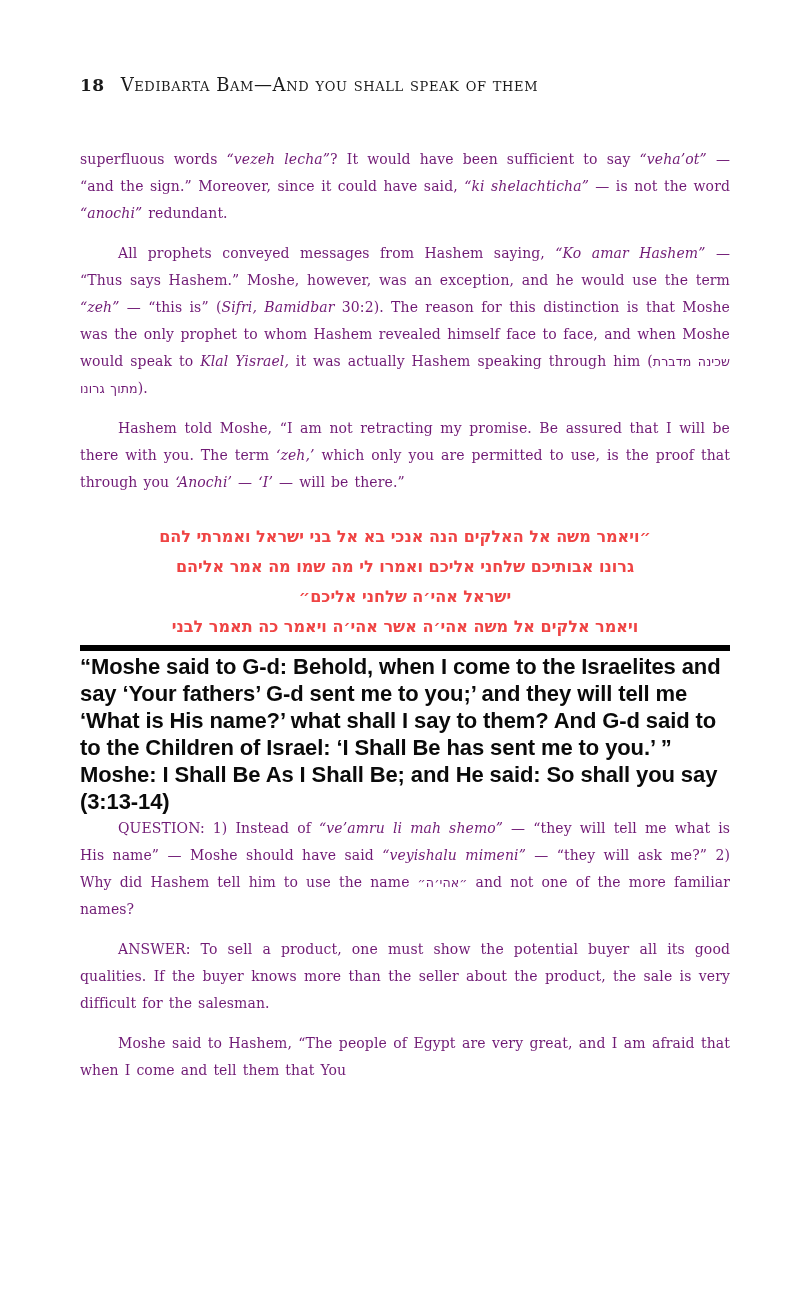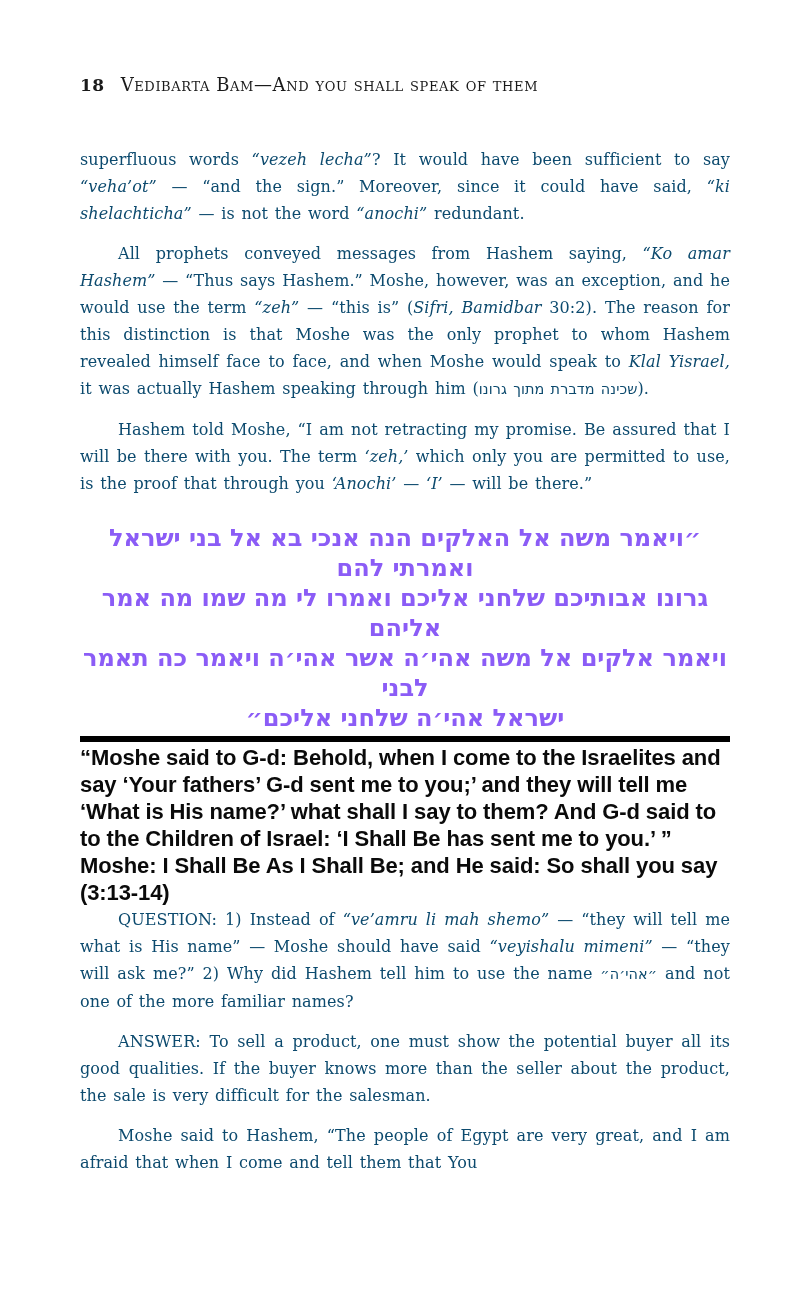--- a/index.html
+++ b/index.html
@@ -30,46 +30,46 @@
     letter-spacing:0.5px;
   }
   .booktitle{
     font-variant:small-caps;
     letter-spacing:0.6px;
     font-size:18px;
   }
   
   p.body{
     margin:0 0 13px 0;
-    font-size:16px;
+    font-size:14px;
     line-height:27px;
     text-align:justify;
     letter-spacing:0.1px;
     word-spacing:1.5px;
-    color:#0c4a6e;
+    color:#701a75;
   }
   p.first{margin-top:50px;}
   p.indent{text-indent:38px;}
   .it{font-style:italic;}
   .he{
     font-family:"DejaVu Sans", sans-serif;
     font-size:0.9em;
     unicode-bidi:isolate;
     direction:rtl;
   }
   
   .hebrew-block{
     margin-top:26px;
     direction:rtl;
     text-align:center;
     font-family:"DejaVu Sans", sans-serif;
     font-weight:bold;
-    font-size:24px;
+    font-size:16px;
     line-height:30px;
-    color:#8b5cf6;
+    color:#ef4444;
   }
   
   .rule{
     margin-top:3px;
     width:650px;height:6px;
     background:#000000;
   }
   
   .translation{
     margin-top:2px;
@@ -95,22 +95,22 @@
 
     <p class="body first"><span>superfluous words </span><span class="it">“vezeh lecha”</span><span>? It would have been sufficient to say </span><span class="it">“veha’ot”</span><span> — “and the sign.” Moreover, since it could have said, </span><span class="it">“ki shelachticha”</span><span> — is not the word </span><span class="it">“anochi”</span><span> redundant.</span></p>
 
     <p class="body indent"><span>All prophets conveyed messages from Hashem saying, </span><span class="it">“Ko amar Hashem”</span><span> — “Thus says Hashem.” Moshe, however, was an exception, and he would use the term </span><span class="it">“zeh”</span><span> — “this is” (</span><span class="it">Sifri, Bamidbar</span><span> 30:2). The reason for this distinction is that Moshe was the only prophet to whom Hashem revealed himself face to face, and when Moshe would speak to </span><span class="it">Klal Yisrael,</span><span> it was actually Hashem speaking through him (</span><span class="he" dir="rtl">שכינה מדברת מתוך גרונו</span><span>).</span></p>
 
     <p class="body indent"><span>Hashem told Moshe, “I am not retracting my promise. Be assured that I will be there with you. The term </span><span class="it">‘zeh,’</span><span> which only you are permitted to use, is the proof that through you </span><span class="it">‘Anochi’</span><span> — </span><span class="it">‘I’</span><span> — will be there.”</span></p>
 
     <div class="hebrew-block">
         <div>״ויאמר משה אל האלקים הנה אנכי בא אל בני ישראל ואמרתי להם</div>
         <div>גרונו אבותיכם שלחני אליכם ואמרו לי מה שמו מה אמר אליהם</div>
+        <div>ישראל אהי׳ה שלחני אליכם״</div>
         <div>ויאמר אלקים אל משה אהי׳ה אשר אהי׳ה ויאמר כה תאמר לבני</div>
-        <div>ישראל אהי׳ה שלחני אליכם״</div>
       </div>
 
     <div class="rule"></div>
 
     <div class="translation">
         <div>“Moshe said to G-d: Behold, when I come to the Israelites and</div>
         <div>say ‘Your fathers’ G-d sent me to you;’ and they will tell me</div>
         <div>‘What is His name?’ what shall I say to them? And G-d said to</div>
         <div>to the Children of Israel: ‘I Shall Be has sent me to you.’ ”</div>
         <div>Moshe: I Shall Be As I Shall Be; and He said: So shall you say</div>

